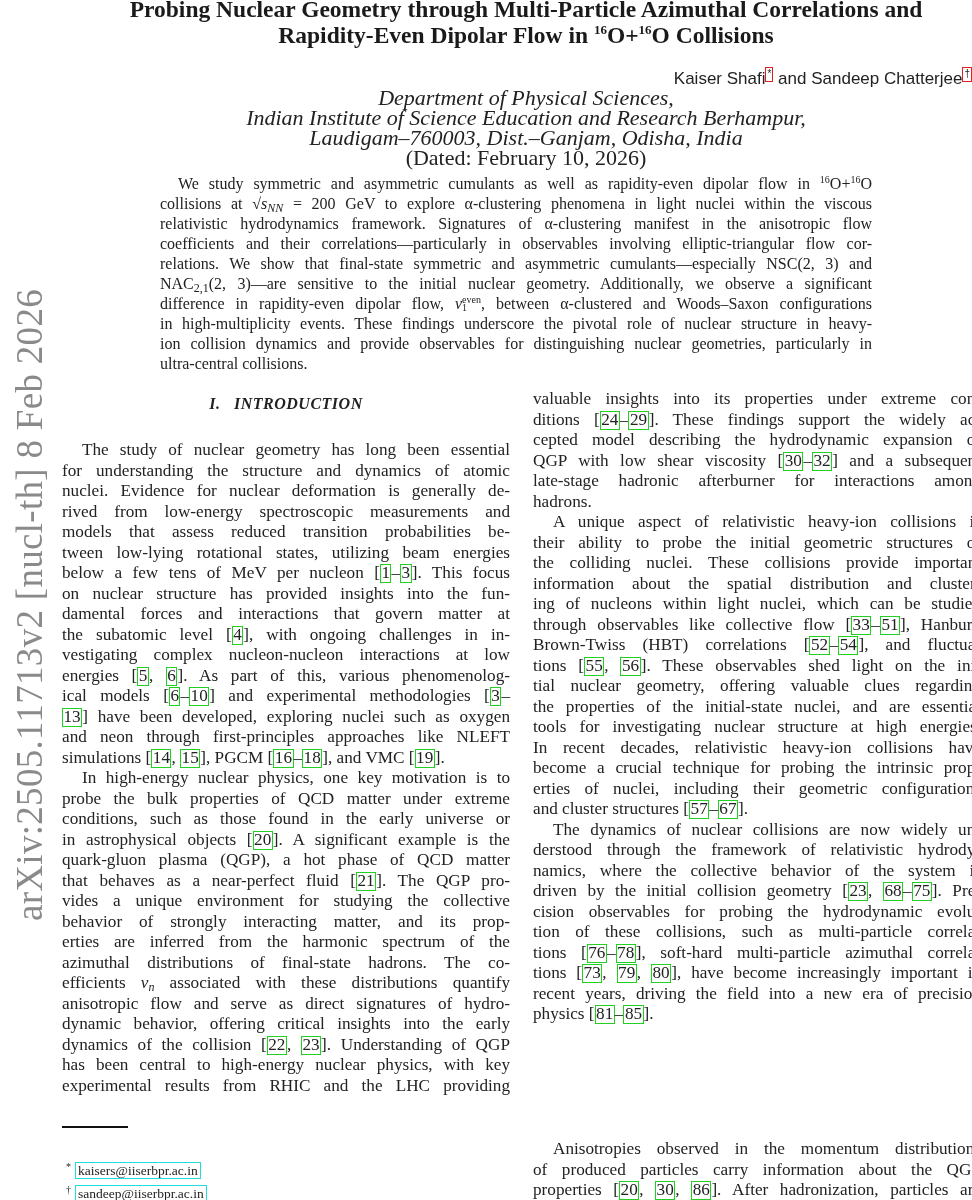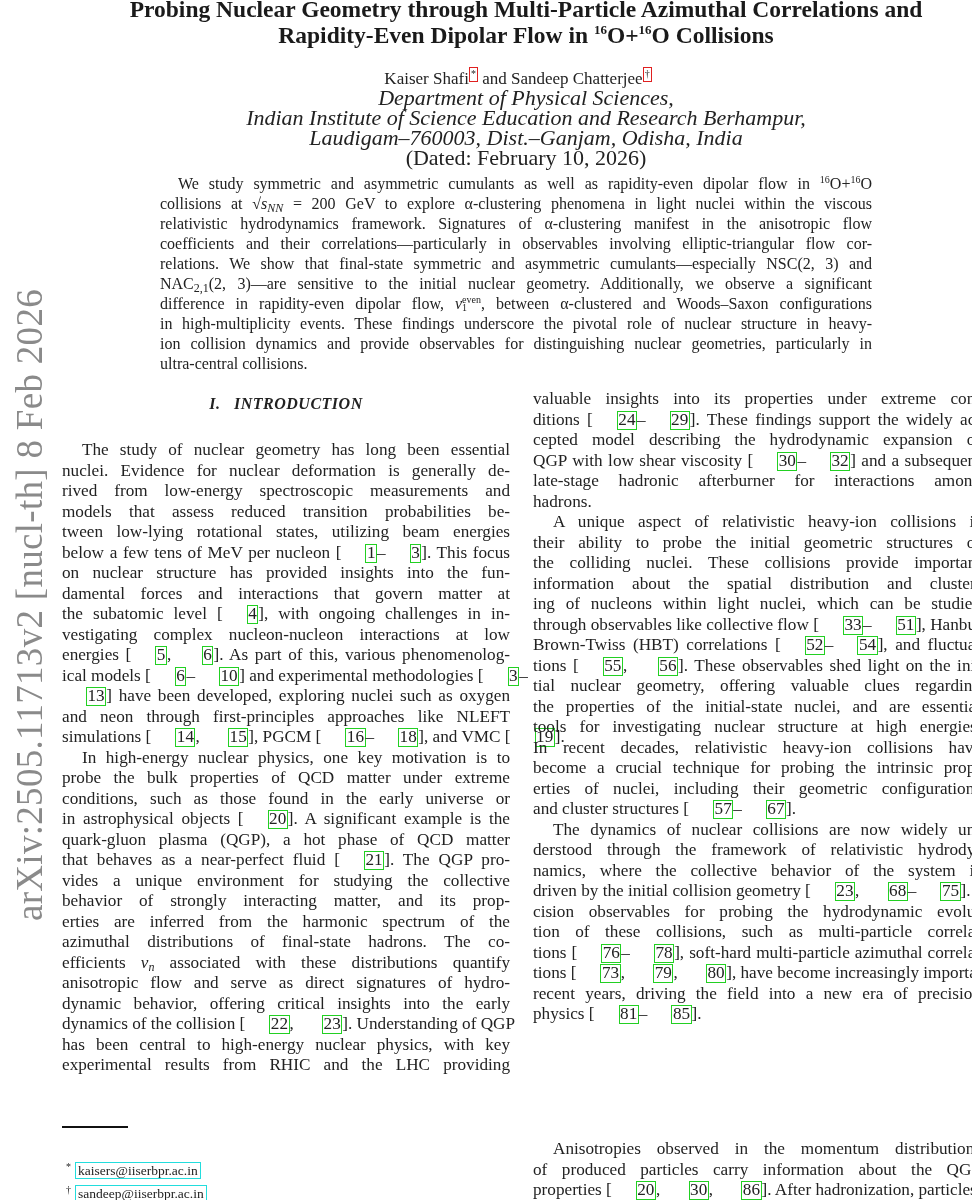--- a/index.html
+++ b/index.html
@@ -7,43 +7,43 @@
          font-family:"DejaVu Serif", "Liberation Serif", serif; color:#222; }
   .page { position:absolute; left:0; top:0; width:972px; height:1200px; }
   .arxiv-stamp { position:absolute; left:-290px; top:583px; width:640px; height:44px;
                  transform:rotate(-90deg); transform-origin:center center;
                  font-family:"Liberation Serif", serif; font-size:37px; color:#8a8a8a;
                  text-align:center; line-height:44px; white-space:nowrap; letter-spacing:0.3px; }
   .title { position:absolute; left:80px; width:892px; top:-4px; text-align:center;
            font-family:"Liberation Serif", serif; font-weight:bold; font-size:23.5px; line-height:26px; color:#1a1a1a; }
   .title .tl { display:block; white-space:nowrap; }
   .title sup { font-size:13px; vertical-align:9px; line-height:0; }
-  .authors { position:absolute; left:72px; width:892px; top:67px; text-align:center;
-             font-family:Liberation Serif, serif; font-size:17px; line-height:20px; }
+  .authors { position:absolute; left:80px; width:892px; top:67px; text-align:right;
+             font-family:Liberation Sans, sans-serif; font-size:17px; line-height:20px; }
   .fnmark { display:inline-block; border:1.5px solid #e02020; font-size:10px; line-height:11px;
             padding:0 1px; vertical-align:7px; height:13px; }
   .affil { position:absolute; left:80px; width:892px; top:88px; text-align:center;
            font-family:"Liberation Serif", serif; font-size:22px; line-height:20px; font-style:italic; }
   .affil .al { display:block; white-space:nowrap; }
   .dated { font-style:normal; }
   .abstract { position:absolute; left:160px; width:712px; top:174px;
               font-family:"Liberation Serif", serif; font-size:16px; line-height:20px; text-align:justify; }
   .abstract .ln { display:block; white-space:nowrap; text-align:justify; text-align-last:justify; height:20px; }
   .abstract .ln.last { text-align-last:left; }
   .abstract .ln.first { padding-left:18px; }
   sup.s { font-size:10px; vertical-align:6px; line-height:0; }
   sub.s { font-size:12px; vertical-align:-3px; line-height:0; }
   .col { position:absolute; width:448px; font-family:"Liberation Serif", serif; font-size:17.2px; line-height:20.5px; }
   .col.left { left:62px; }
   .col.right { left:533px; }
   .col .ln { display:block; white-space:nowrap; text-align:justify; text-align-last:justify; height:20.5px; }
   .col .ln.last { text-align-last:left; }
   .col .ln.ind { padding-left:20px; }
   .sec-head { position:absolute; font-family:"Liberation Serif", serif; font-weight:bold; font-size:16px; letter-spacing:0.5px; text-align:center; }
-  .cite { border:1.6px solid #22d022; padding:0 0.5px; line-height:15px; display:inline-block; height:17px;margin-left:24px; }
+  .cite { border:1.6px solid #22d022; padding:0 0.5px; line-height:15px; display:inline-block; height:17px; }
   .mail { border:1.8px solid #22dddd; padding:0 2px; display:inline-block; line-height:15px; }
   .fn-rule { position:absolute; left:62px; top:1126px; width:66px; height:2px; background:#111; }
   .footnotes { position:absolute; left:66px; top:1157px; font-family:"Liberation Serif", serif; font-size:13.5px; line-height:19px; }
   .footnotes .fn { display:block; white-space:nowrap; }
   .footnotes .sym { font-size:10px; vertical-align:5px; margin-right:4px; }
   em.m { font-style:italic; }
 </style>
 </head>
 <body>
 
@@ -77,20 +77,21 @@
     <span class="ln"><span>difference in rapidity-even dipolar flow, </span><em class="m">v</em><span style="display:inline-block;line-height:8px;vertical-align:-2px;font-size:10px;text-align:right"><span style="display:block">even</span><span style="display:block">1</span></span><span>, between α-clustered and Woods–Saxon configurations</span></span>
     <span class="ln">in high-multiplicity events. These findings underscore the pivotal role of nuclear structure in heavy-</span>
     <span class="ln">ion collision dynamics and provide observables for distinguishing nuclear geometries, particularly in</span>
     <span class="ln last">ultra-central collisions.</span>
   </div>
 
   <div class="sec-head" style="left:62px;width:448px;top:395px;white-space:pre;font-style:italic;">I.   INTRODUCTION</div>
 
   <div class="col left" style="top:440px;">
     <span class="ln ind">The study of nuclear geometry has long been essential</span>
+    <span class="ln">for understanding the structure and dynamics of atomic</span>
     <span class="ln">nuclei. Evidence for nuclear deformation is generally de-</span>
     <span class="ln">rived from low-energy spectroscopic measurements and</span>
     <span class="ln">models that assess reduced transition probabilities be-</span>
     <span class="ln">tween low-lying rotational states, utilizing beam energies</span>
     <span class="ln"><span>below a few tens of MeV per nucleon [</span><a class="cite">1</a><span>–</span><a class="cite">3</a><span>]. This focus</span></span>
     <span class="ln">on nuclear structure has provided insights into the fun-</span>
     <span class="ln">damental forces and interactions that govern matter at</span>
     <span class="ln"><span>the subatomic level [</span><a class="cite">4</a><span>], with ongoing challenges in in-</span></span>
     <span class="ln">vestigating complex nucleon-nucleon interactions at low</span>
     <span class="ln"><span>energies [</span><a class="cite">5</a>, <a class="cite">6</a><span>]. As part of this, various phenomenolog-</span></span>

